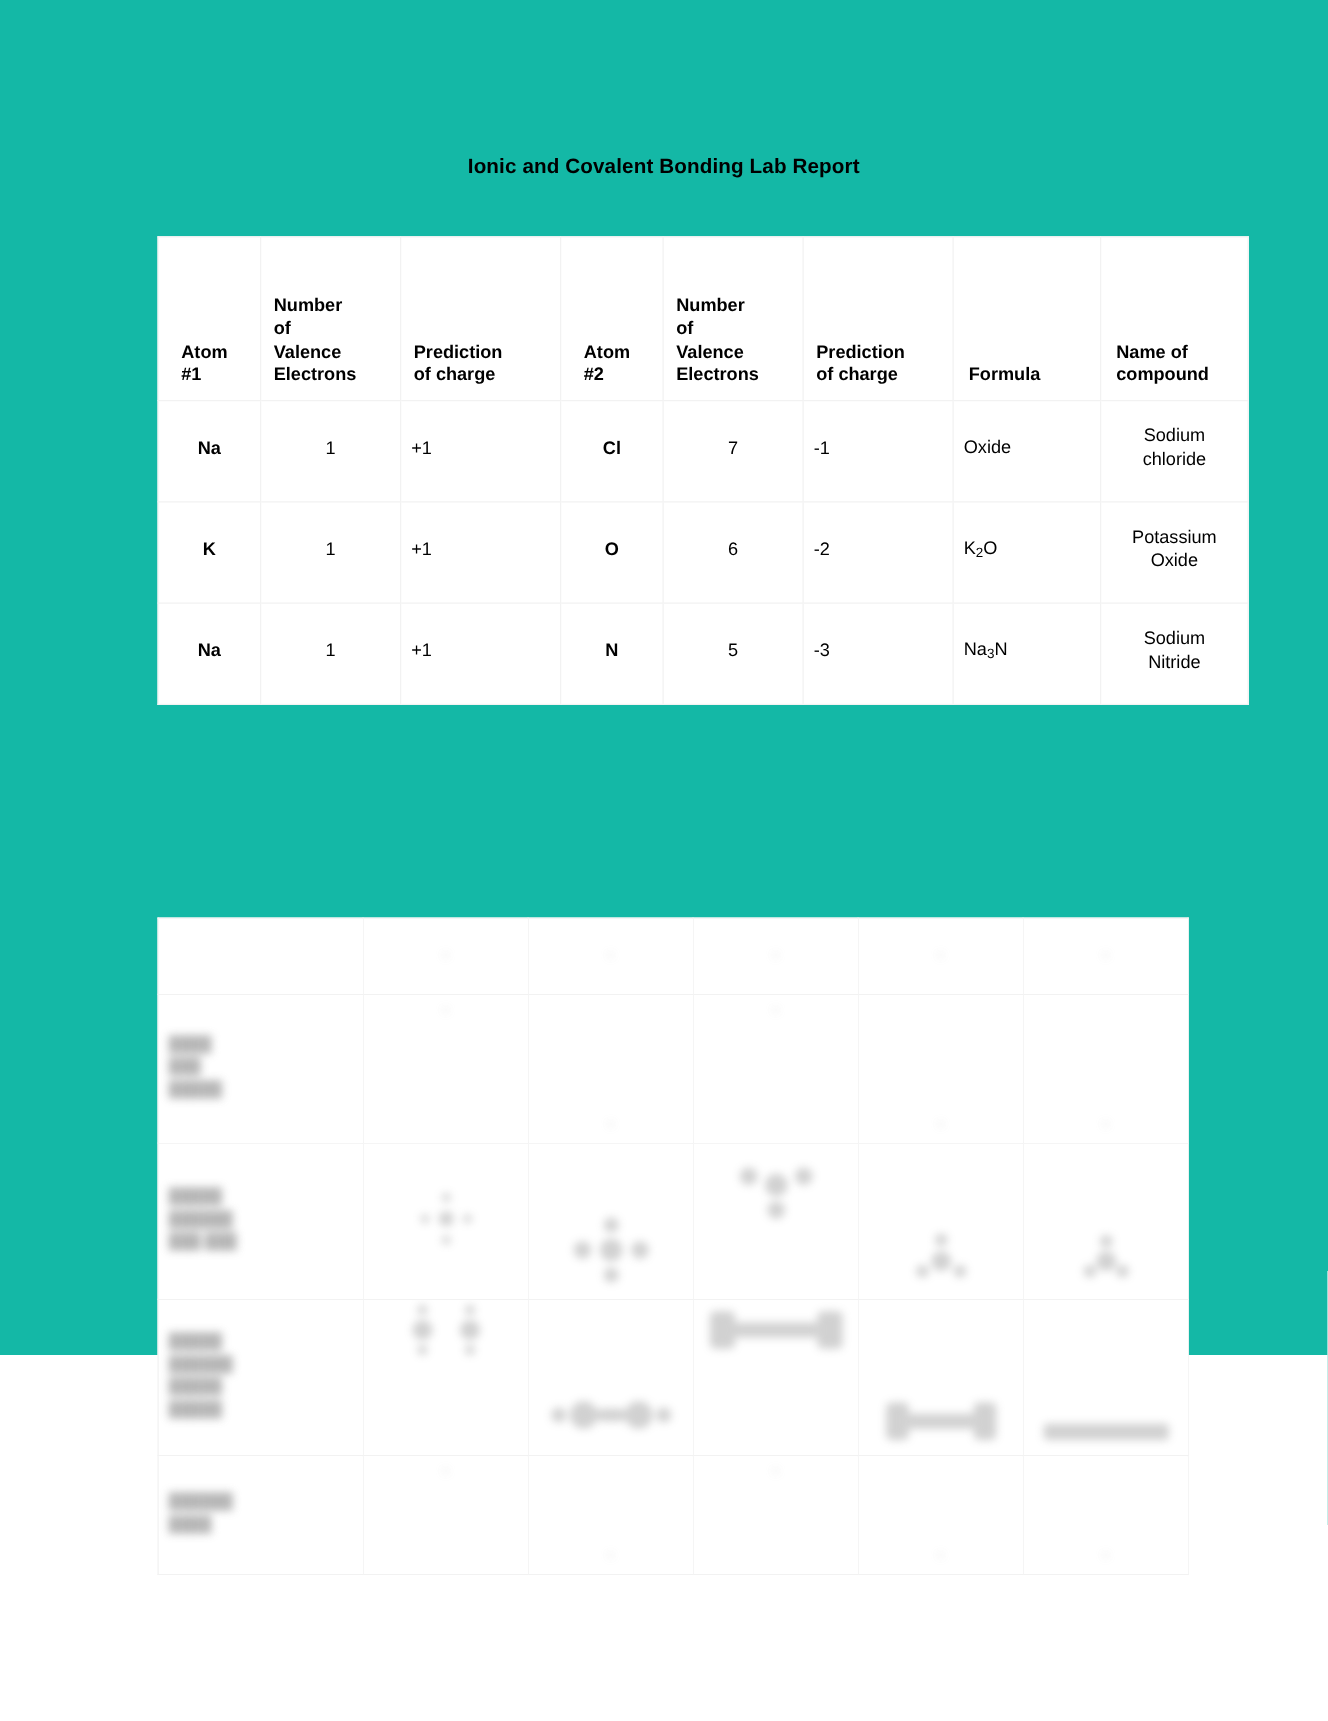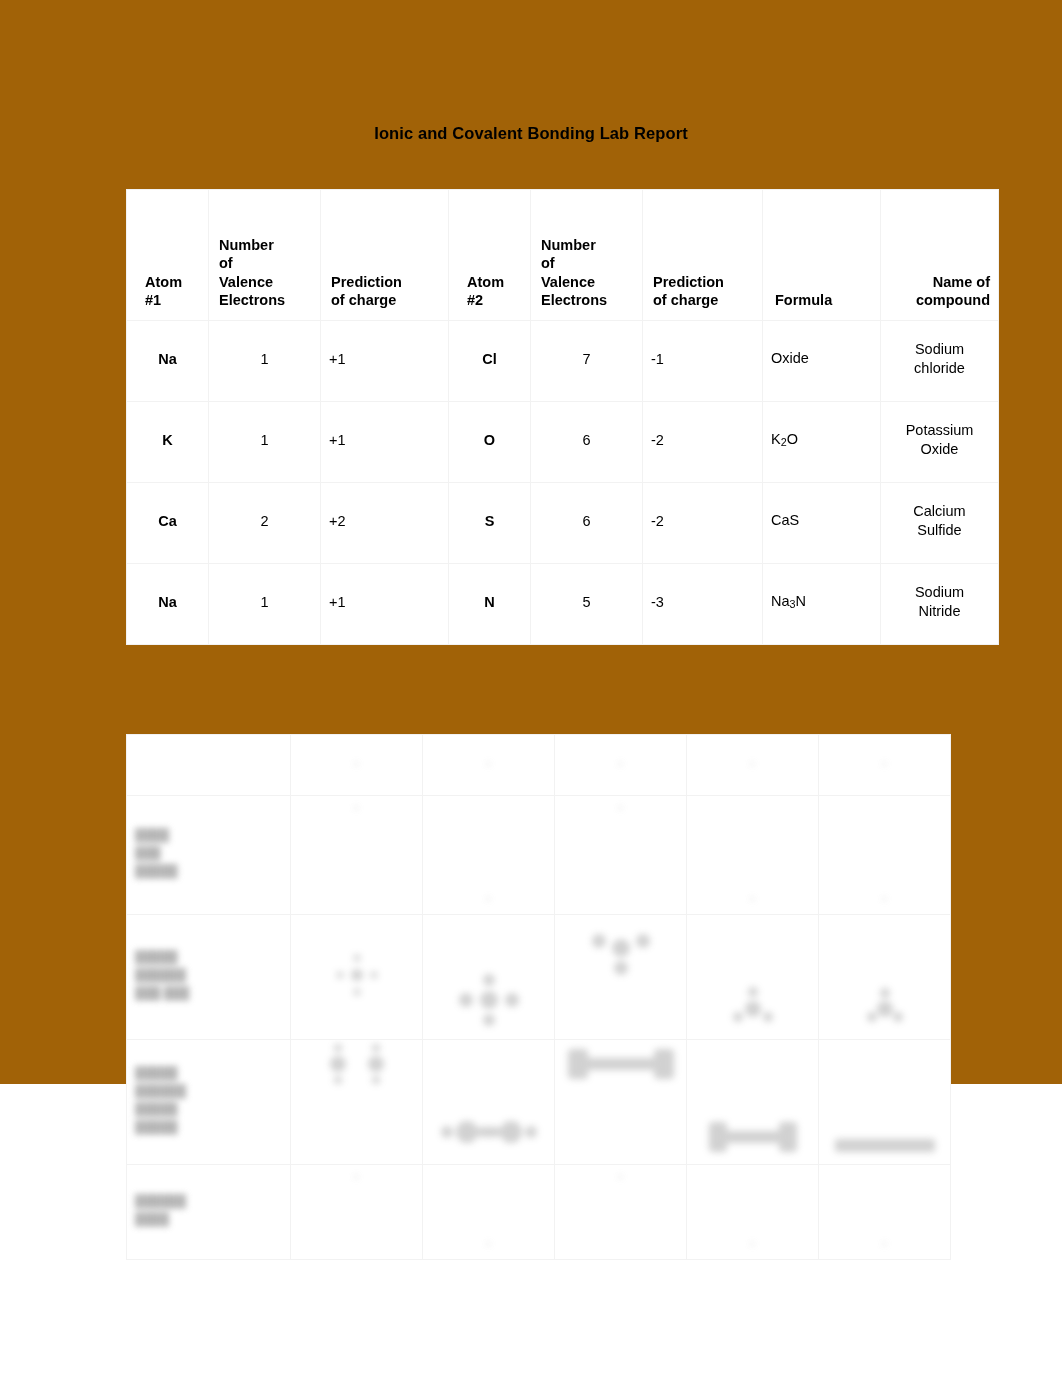--- a/index.html
+++ b/index.html
@@ -14,21 +14,21 @@
     color: #000000;
     position: relative;
     overflow: hidden;
   }
 
   .page {
     position: absolute;
     left: 0; top: 0;
     width: 1062px;
     height: 1084px;
-    background: #a16207;
+    background: #14b8a6;
   }
 
   
   .doc-title {
     position: absolute;
     left: 0;
     top: 124px;
     width: 1062px;
     text-align: center;
     font-size: 16.5px;
@@ -85,21 +85,21 @@
 
   .t1 .hdr.c-atom, .t1 .hdr.c-num,
   .t1 .hdr.c-charge, .t1 .hdr.c-form, .t1 .hdr.c-name {
     text-align: left;
     padding-left: 10px;
   }
   .t1 .hdr.c-atom   { padding-left: 18px; }
   .t1 .hdr.c-num    { padding-left: 10px; }
   .t1 .hdr.c-charge { padding-left: 10px; }
   .t1 .hdr.c-form   { padding-left: 12px; }
-  .t1 .hdr.c-name   { padding-left: 12px; text-align: right; }
+  .t1 .hdr.c-name   { padding-left: 12px; }
 
   sub { font-size: 0.74em; vertical-align: -0.22em; }
 
   
   .t2-wrap {
     position: absolute;
     left: 126px;
     top: 734px;
     width: 824px;
   }
@@ -202,31 +202,20 @@
           <td class="c-num">1</td>
           <td class="c-charge">+1</td>
           <td class="c-atom">O</td>
           <td class="c-num">6</td>
           <td class="c-charge">-2</td>
           <td class="c-form"><span>K</span><sub>2</sub><span>O</span></td>
           <td class="c-name">Potassium
 Oxide</td>
         </tr>
 
-        <tr class="body-row">
-          <td class="c-atom">Ca</td>
-          <td class="c-num">2</td>
-          <td class="c-charge">+2</td>
-          <td class="c-atom">S</td>
-          <td class="c-num">6</td>
-          <td class="c-charge">-2</td>
-          <td class="c-form"><span>CaS</span><sub></sub><span></span></td>
-          <td class="c-name">Calcium
-Sulfide</td>
-        </tr>
 
         <tr class="body-row">
           <td class="c-atom">Na</td>
           <td class="c-num">1</td>
           <td class="c-charge">+1</td>
           <td class="c-atom">N</td>
           <td class="c-num">5</td>
           <td class="c-charge">-3</td>
           <td class="c-form"><span>Na</span><sub>3</sub><span>N</span></td>
           <td class="c-name">Sodium

